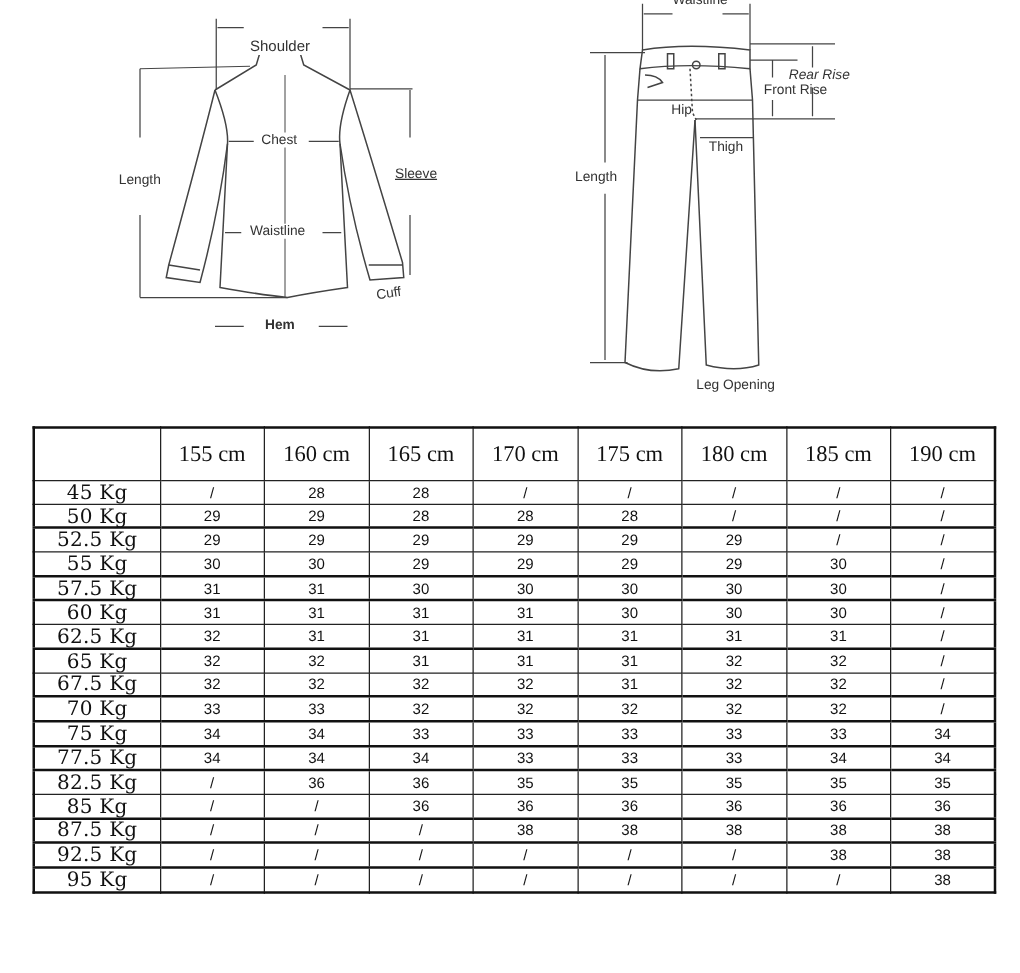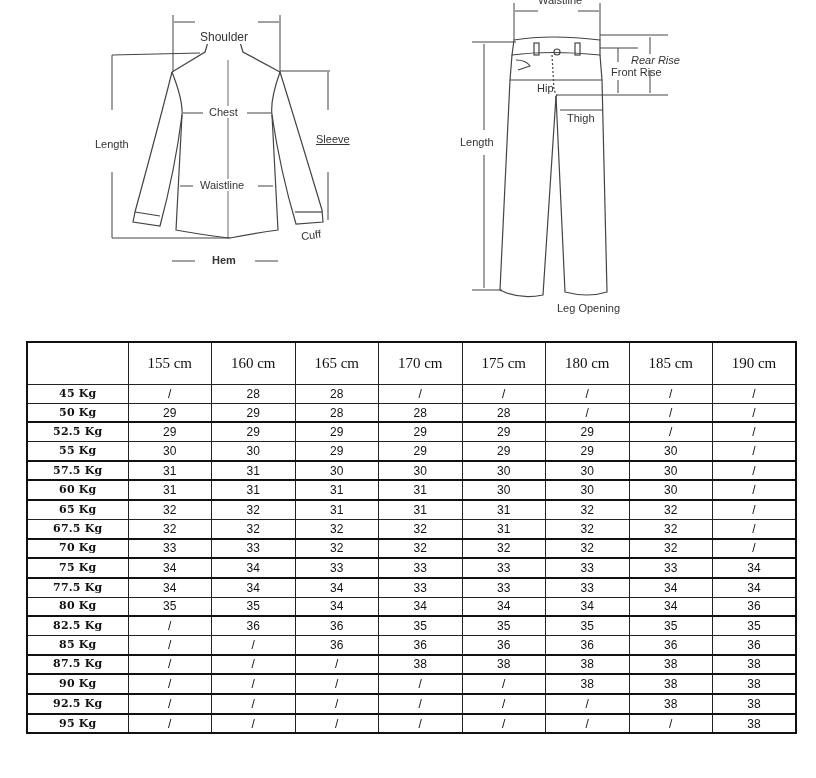--- a/index.html
+++ b/index.html
@@ -3,23 +3,23 @@
 <meta charset="utf-8">
 <style>
   html, body { margin:0; padding:0; background:#ffffff; }
   body { width:816px; height:778px; position:relative; overflow:hidden; font-family:"Liberation Sans", sans-serif; color:#222; }
   .diagram { position:absolute; }
   .diagram svg { display:block; }
   .lbl { position:absolute; font-family:"Liberation Sans", sans-serif; font-size:11px; color:#333; white-space:nowrap; background:#fff; padding:0 2px; }
   .lbl.big { font-size:12px; }
   table.size { position:absolute; left:26px; top:341px; width:771px; border-collapse:collapse; table-layout:fixed; font-family:"DejaVu Serif", serif; }
   table.size th, table.size td { border:1px solid #222; text-align:center; padding:0; color:#111; }
-  table.size th { height:41px; font-weight:normal; font-size:15px; font-family:"Liberation Serif", serif; }
+  table.size th { height:41px; font-weight:normal; font-size:18px; font-family:"Liberation Serif", serif; }
   table.size td { height:17.7px; font-size:12px; line-height:12px; font-family:"Liberation Sans", sans-serif; }
-  table.size td.wt { font-family:"DejaVu Serif", serif; font-size:11px; font-weight:bold; letter-spacing:0.2px; }
+  table.size td.wt { font-family:"DejaVu Serif", serif; font-size:16px; font-weight:normal; letter-spacing:0.2px; }
   table.size tr.thick td { border-top:2px solid #111; }
   table.size { border:2px solid #111; }
   col.c0 { width:101px; }
 </style>
 </head>
 <body>
 
 <div class="diagram" style="left:90px;top:0;width:280px;height:280px;">
   <svg width="280" height="280" viewBox="0 0 280 280">
     <g fill="none" stroke="#444" stroke-width="1.2">
@@ -208,20 +208,31 @@
         <td class="wt">60 Kg</td>
         <td>31</td>
         <td>31</td>
         <td>31</td>
         <td>31</td>
         <td>30</td>
         <td>30</td>
         <td>30</td>
         <td>/</td>
       </tr>
+      <tr>
+        <td class="wt">62.5 Kg</td>
+        <td>32</td>
+        <td>31</td>
+        <td>31</td>
+        <td>31</td>
+        <td>31</td>
+        <td>31</td>
+        <td>31</td>
+        <td>/</td>
+      </tr>
       <tr class="thick">
         <td class="wt">65 Kg</td>
         <td>32</td>
         <td>32</td>
         <td>31</td>
         <td>31</td>
         <td>31</td>
         <td>32</td>
         <td>32</td>
         <td>/</td>
@@ -263,31 +274,20 @@
         <td class="wt">77.5 Kg</td>
         <td>34</td>
         <td>34</td>
         <td>34</td>
         <td>33</td>
         <td>33</td>
         <td>33</td>
         <td>34</td>
         <td>34</td>
       </tr>
-      <tr>
-        <td class="wt">80 Kg</td>
-        <td>35</td>
-        <td>35</td>
-        <td>34</td>
-        <td>34</td>
-        <td>34</td>
-        <td>34</td>
-        <td>34</td>
-        <td>36</td>
-      </tr>
       <tr class="thick">
         <td class="wt">82.5 Kg</td>
         <td>/</td>
         <td>36</td>
         <td>36</td>
         <td>35</td>
         <td>35</td>
         <td>35</td>
         <td>35</td>
         <td>35</td>
@@ -303,31 +303,20 @@
         <td>36</td>
         <td>36</td>
       </tr>
       <tr class="thick">
         <td class="wt">87.5 Kg</td>
         <td>/</td>
         <td>/</td>
         <td>/</td>
         <td>38</td>
         <td>38</td>
-        <td>38</td>
-        <td>38</td>
-        <td>38</td>
-      </tr>
-      <tr class="thick">
-        <td class="wt">90 Kg</td>
-        <td>/</td>
-        <td>/</td>
-        <td>/</td>
-        <td>/</td>
-        <td>/</td>
         <td>38</td>
         <td>38</td>
         <td>38</td>
       </tr>
       <tr class="thick">
         <td class="wt">92.5 Kg</td>
         <td>/</td>
         <td>/</td>
         <td>/</td>
         <td>/</td>

